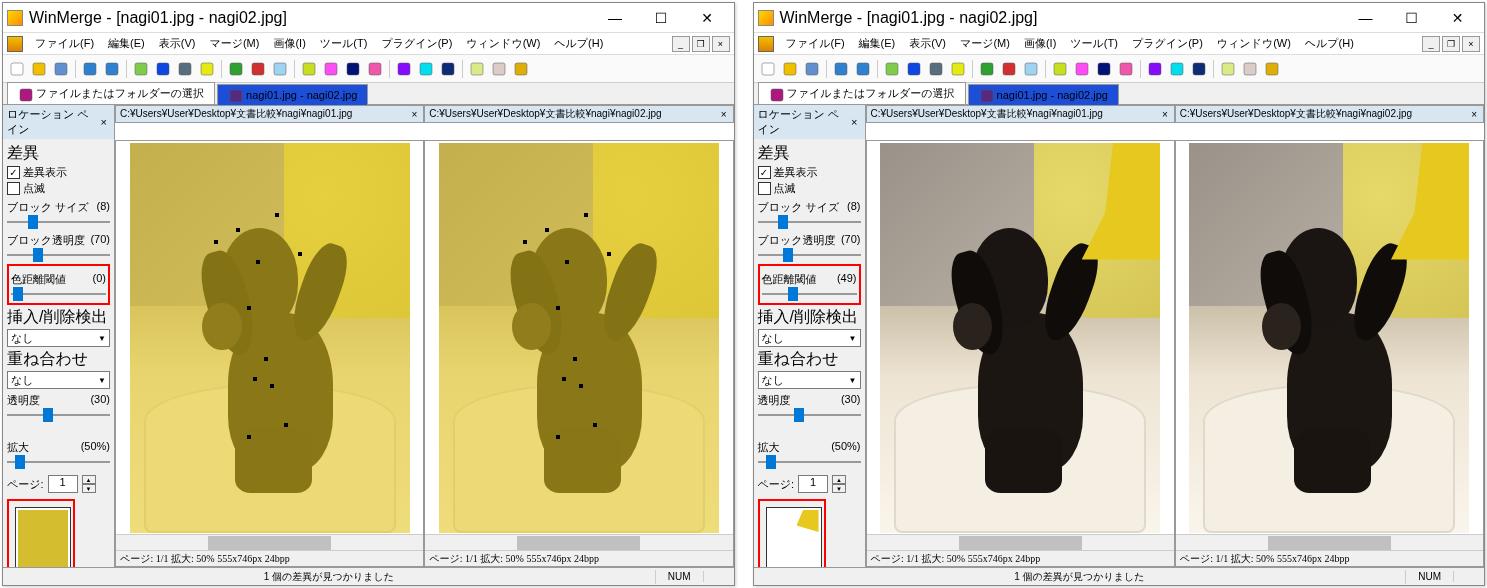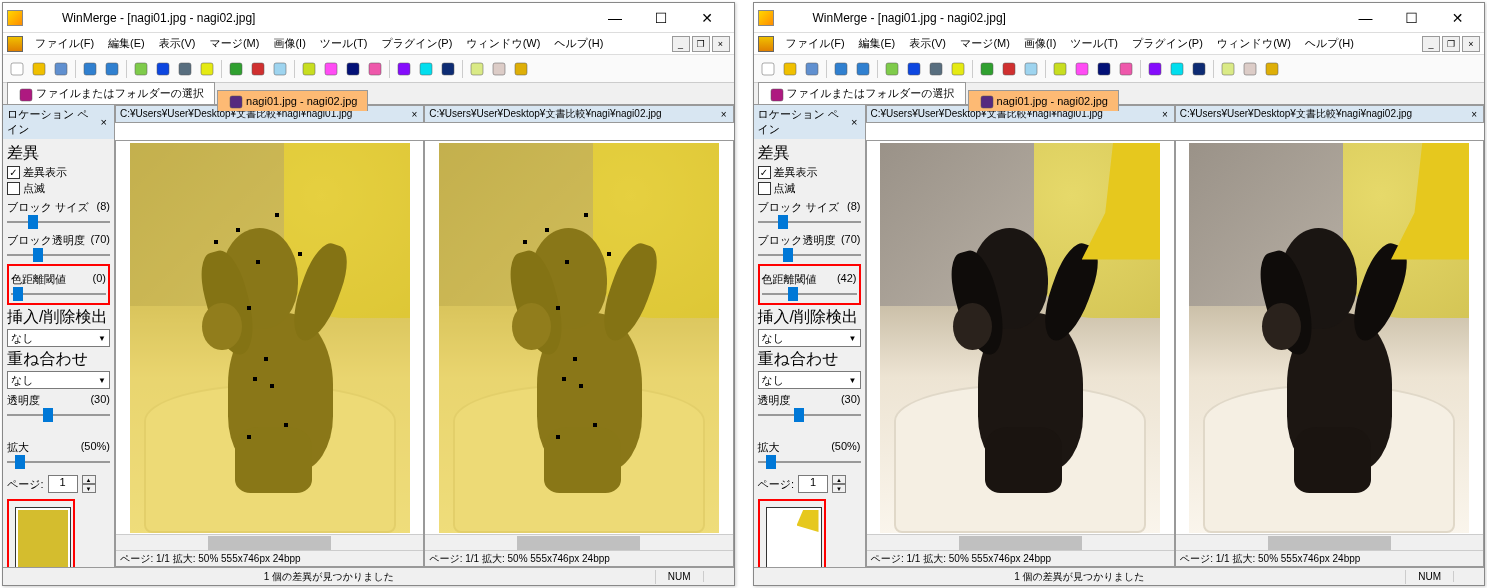--- a/index.html
+++ b/index.html
@@ -1,34 +1,34 @@
 <!DOCTYPE html>
 <html><head>
 <meta charset="utf-8">
 <style>
 * { box-sizing: border-box; margin: 0; padding: 0; }
 body { font-family: "MS UI Gothic", "Yu Gothic UI", sans-serif; font-size: 11px; background: #fff; }
 .container { display: flex; gap: 18px; padding: 2px; }
 .window { width: 735px; height: 584px; border: 1px solid #888; background: #fff; display: flex; flex-direction: column; box-shadow: 1px 1px 3px rgba(0,0,0,0.2); }
 .titlebar { height: 30px; background: #fff; display: flex; align-items: center; padding: 0 4px; border-bottom: 1px solid #ddd; }
 .titlebar-icon { width: 16px; height: 16px; background: linear-gradient(135deg,#ffd700,#ff8c00); border:1px solid #888; margin-right:6px; }
-.titlebar-text { flex: 1; font-size: 12px; margin-left: 33px; }
+.titlebar-text { flex: 1; font-size: 16px; }
 .titlebar-btns { display: flex; gap: 1px; }
 .titlebar-btn { width: 45px; height: 28px; display:flex; align-items:center; justify-content:center; font-size:14px; cursor:pointer; }
 .menubar { height: 22px; display: flex; align-items: center; padding: 0 4px; gap: 2px; border-bottom:1px solid #ddd;text-align:center; }
 .menubar-icon { width:16px; height:16px; background:linear-gradient(#f0c000,#e08000); border:1px solid #666; margin-right:4px; }
 .menu-item { padding: 2px 6px; cursor:pointer; }
 .mdi-btns { margin-left:auto; display:flex; gap:2px; }
 .mdi-btn { width:18px; height:16px; border:1px solid #999; background:#f0f0f0; font-size:9px; display:flex;align-items:center;justify-content:center;cursor:pointer; }
 .toolbar { height: 28px; display: flex; align-items: center; padding: 2px 4px; gap: 2px; border-bottom:1px solid #ccc; background:#fafafa; }
 .tb-btn { width:20px; height:20px; display:flex; align-items:center; justify-content:center; cursor:pointer; border:1px solid transparent; }
 .tb-sep { width:1px; height:18px; background:#ccc; margin:0 2px; }
 .tabs { height: 22px; display: flex; align-items: flex-end; padding: 0 4px; border-bottom:1px solid #999; background:#f0f0f0; }
 .tab { padding: 3px 10px; border:1px solid #999; border-bottom:none; background:#fff; margin-right:2px; display:flex; align-items:center; gap:4px; cursor:pointer; font-size:11px; }
-.tab.active { background:#fdba74; position:relative; top:7px; }
+.tab.active { background:#1d4ed8; position:relative; top:1px; }
 .tab-icon { width:14px; height:14px; }
 .content { flex:1; display:flex; min-height:0; }
 .sidebar { width: 112px; border-right:1px solid #999; display:flex; flex-direction:column; background:#f0f0f0; }
 .sidebar-hdr { background:#d8e6f2; padding:2px 4px; display:flex; justify-content:space-between; align-items:center; font-size:11px; }
 .sidebar-close { cursor:pointer; padding:0 3px; }
 .sidebar-body { flex:1; padding:2px 4px; overflow:hidden; }
 .grp-title { font-size:16px; margin:2px 0 1px; }
 .chk-row { display:flex; align-items:center; gap:3px; font-size:11px; margin:1px 0; }
 .chk { width:13px; height:13px; border:1px solid #333; background:#fff; display:inline-flex; align-items:center; justify-content:center; font-size:10px; }
 .slider-row { display:flex; justify-content:space-between; font-size:11px; margin-top:4px; }
@@ -40,21 +40,21 @@
 .page-row { display:flex; align-items:center; gap:4px; margin-top:6px; }
 .page-input { width:30px; height:18px; border:1px solid #7a7a7a; text-align:center; background:#fff; }
 .spin { display:flex; flex-direction:column; }
 .spin-btn { width:14px; height:9px; border:1px solid #7a7a7a; background:#f0f0f0; font-size:6px; display:flex;align-items:center;justify-content:center;cursor:pointer; }
 .highlight { border:2px solid #ff0000; padding:2px; margin:2px 0; }
 .thumbnail { width:56px; height:75px; border:1px solid #333; margin:4px; }
 .main { flex:1; display:flex; flex-direction:column; min-width:0;gap:17px; }
 .path-row { display:flex; height:18px; }
 .path-cell { flex:1; background:#d8e6f2; border:1px solid #999; padding:1px 4px; font-size:10px; white-space:nowrap; overflow:hidden; display:flex; align-items:center; justify-content:space-between; }
 .path-x { cursor:pointer; padding:0 2px; }
-.img-row { flex:1; display:flex; min-height:0; }
+.img-row { flex:1; display:flex; min-height:0;font-family:Liberation Serif, serif; }
 .img-pane { flex:1; display:flex; flex-direction:column; border:1px solid #999; min-width:0; }
 .img-canvas { flex:1; display:flex; align-items:center; justify-content:center; background:#fff; overflow:hidden; position:relative; }
 .scrollbar-h { height:16px; background:#f0f0f0; border-top:1px solid #ccc; position:relative; }
 .scroll-thumb-h { position:absolute; height:14px; top:1px; background:#c0c0c0; }
 .img-info { height:16px; background:#f0f0f0; border-top:1px solid #ccc; padding:0 4px; font-size:10px; display:flex; align-items:center; }
 .statusbar { height:18px; border-top:1px solid #999; background:#f0f0f0; display:flex; align-items:center; font-size:10px; }
 .status-cell { padding:0 12px; border-right:1px solid #ccc; }
 
 .dog-img { width:280px; height:390px; position:relative; overflow:hidden; }
 .dog-bg { position:absolute; inset:0; background:linear-gradient(180deg,#b5a890 0%,#c8bda5 40%,#ede4d3 60%,#faf5ec 100%); }
@@ -609,21 +609,21 @@
               <span>(70)</span>
             </div>
           <div class="slider">
               <div class="slider-track"></div>
               <div class="slider-thumb" style="left:25%"></div>
             </div>
 
           <div class="highlight">
             <div class="slider-row">
                 <span>色距離閾値</span>
-                <span>(42)</span>
+                <span>(49)</span>
               </div>
             <div class="slider">
                 <div class="slider-track"></div>
                 <div class="slider-thumb" style="left:28%"></div>
               </div>
           </div>
 
           <div class="grp-title">挿入/削除検出</div>
           <div class="sel">
               <span>なし</span>

